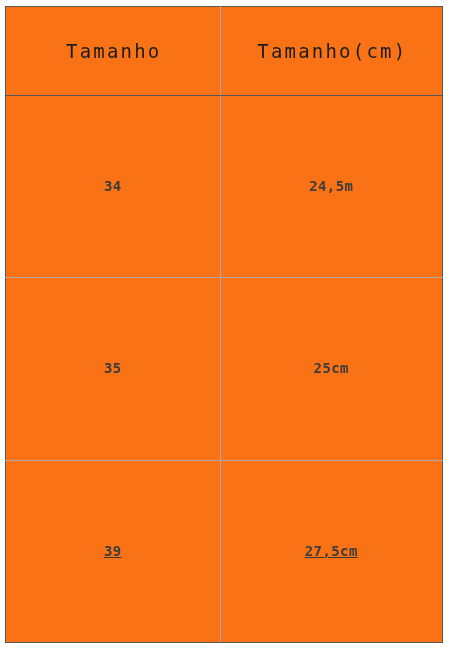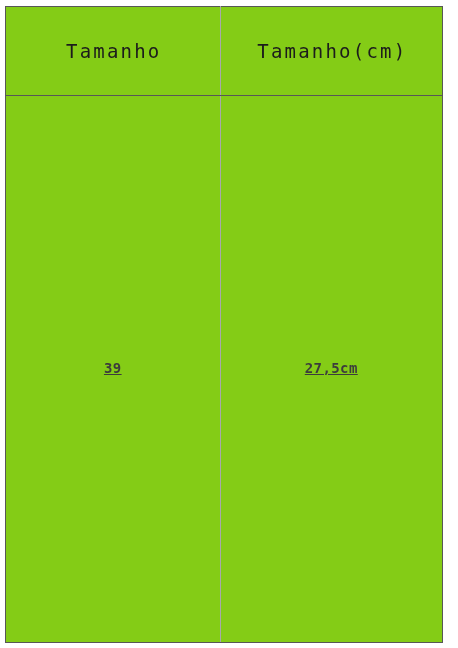--- a/index.html
+++ b/index.html
@@ -36,21 +36,21 @@
 
   table.size-chart col.col-size  { width: 49.1%; }
   table.size-chart col.col-meas  { width: 50.9%; }
 
   table.size-chart th,
   table.size-chart td {
     border: 1px solid #a9a9a9;
     text-align: center;
     vertical-align: middle;
     padding: 0;
-    background: #84cc16;
+    background: #f97316;
   }
 
   
   table.size-chart tr:first-child th { border-top-color: #575757; }
   table.size-chart tr:last-child td  { border-bottom-color: #575757; text-decoration: underline; }
   table.size-chart th:first-child,
   table.size-chart td:first-child    { border-left-color: #575757; }
   table.size-chart th:last-child,
   table.size-chart td:last-child     { border-right-color: #575757; }
 
@@ -97,20 +97,36 @@
           <span class="cell-text">Tamanho</span>
         </th>
         <th>
           <span class="cell-text">Tamanho(cm)</span>
         </th>
       </tr>
     </thead>
     <tbody>
       <tr>
         <td>
+          <span class="cell-text">34</span>
+        </td>
+        <td>
+          <span class="cell-text">24,5m</span>
+        </td>
+      </tr>
+      <tr>
+        <td>
+          <span class="cell-text">35</span>
+        </td>
+        <td>
+          <span class="cell-text">25cm</span>
+        </td>
+      </tr>
+      <tr>
+        <td>
           <span class="cell-text">39</span>
         </td>
         <td>
           <span class="cell-text">27,5cm</span>
         </td>
       </tr>
     </tbody>
   </table>
 </div>
 

